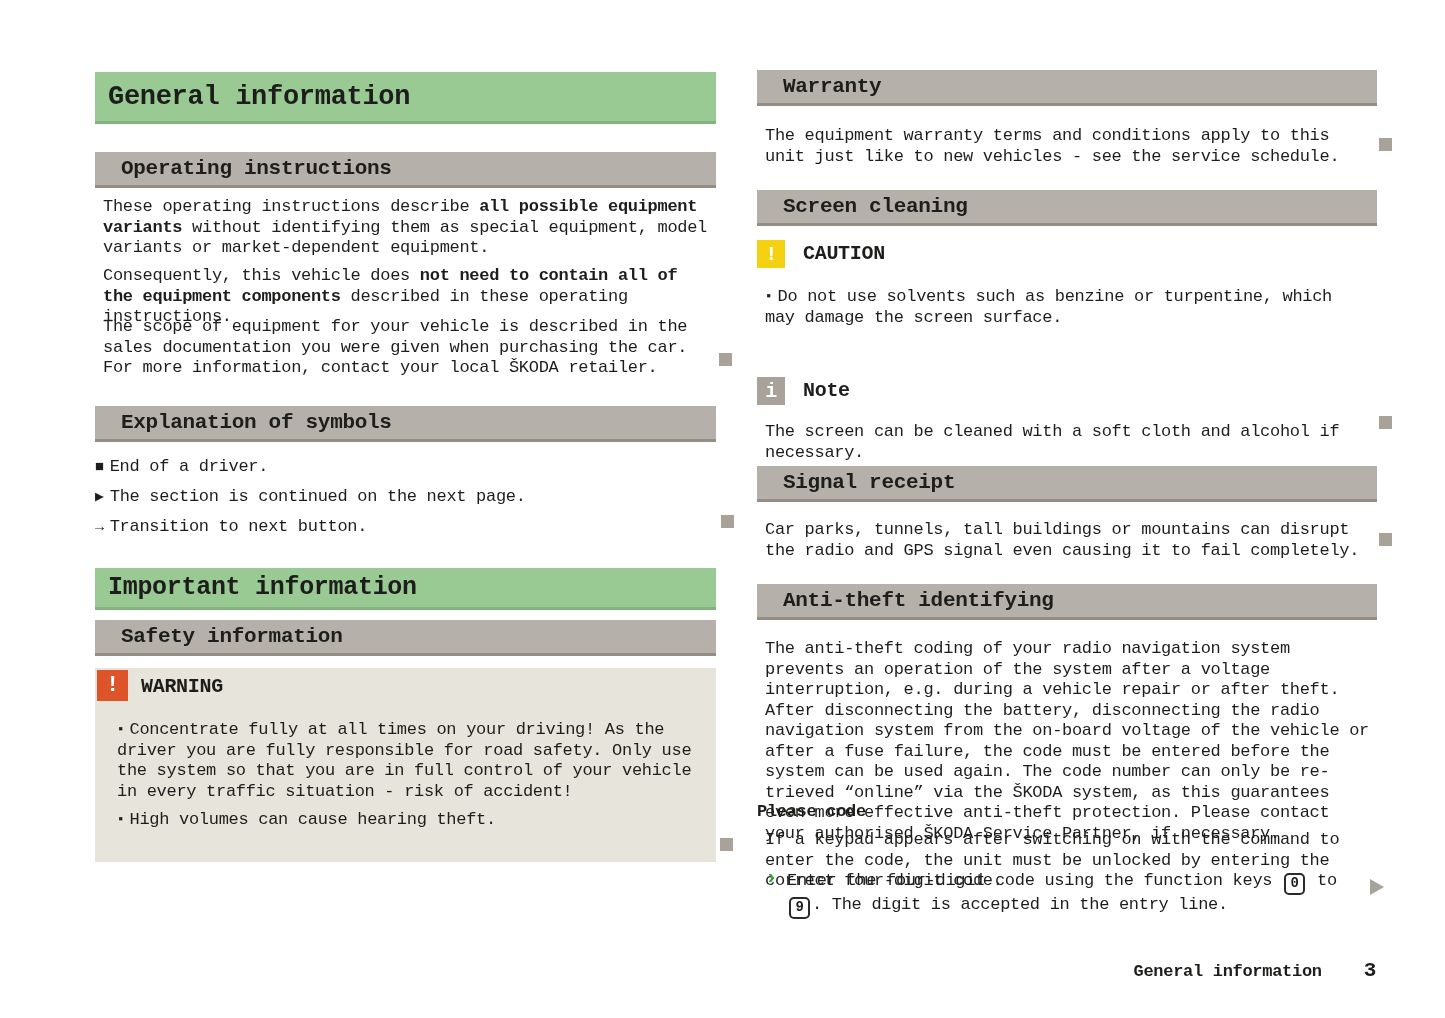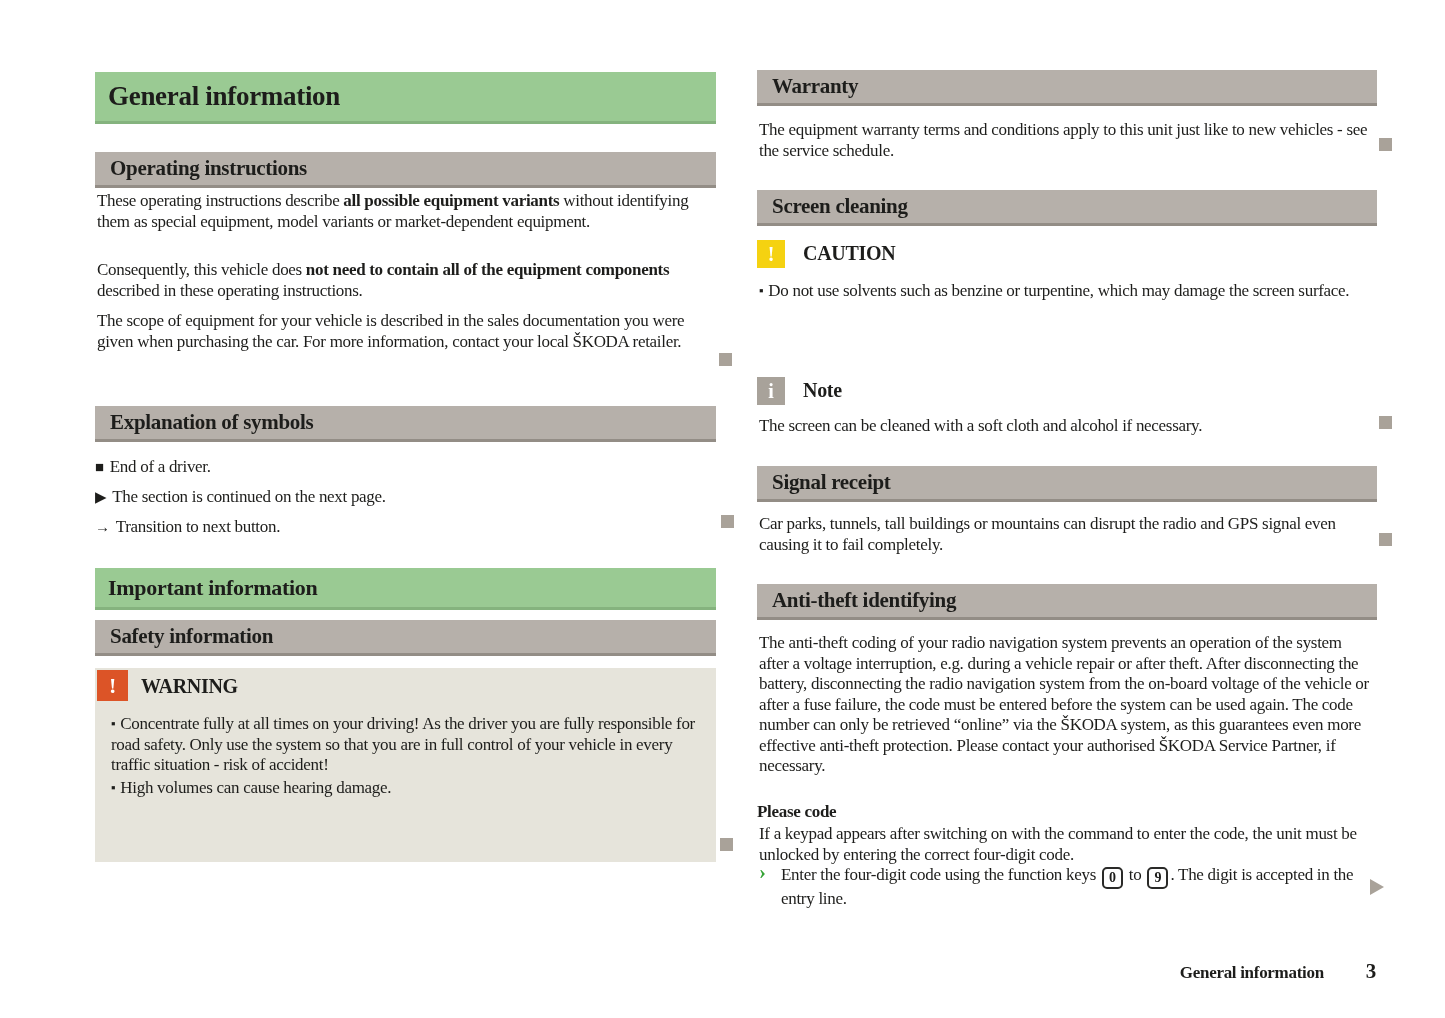--- a/index.html
+++ b/index.html
@@ -1,29 +1,29 @@
 <!DOCTYPE html>
 <html><head>
 <meta charset="utf-8">
 <style>
   html,body{margin:0;padding:0;background:#ffffff;}
   .page{position:relative;width:1445px;height:1018px;background:#ffffff;overflow:hidden;
-        font-family:Liberation Serif, serif;color:#1d1d1b;letter-spacing:-0.3px;}
+        font-family:Liberation Mono, monospace;color:#1d1d1b;letter-spacing:-0.3px;}
   .col{position:absolute;top:0;}
   .col-left{left:95px;width:621px;}
   .col-right{left:757px;width:620px;}
   .blk{position:absolute;left:0;right:0;}
   .greenbar{background:#9aca93;border-bottom:3px solid #85b37e;font-weight:bold;
             padding-left:13px;display:flex;align-items:center;box-sizing:border-box;}
   .chapter1{height:52px;font-size:27px;}
-  .chapter2{height:42px;font-size:22px;}
+  .chapter2{height:42px;font-size:25px;}
   .graybar{background:#b6b0aa;border-bottom:3px solid #938d86;font-weight:bold;
-           font-size:21px;height:36px;padding-left:15px;display:flex;align-items:center;
+           font-size:21px;height:36px;padding-left:26px;display:flex;align-items:center;
            box-sizing:border-box;}
-  p{margin:2px;font-size:17px;line-height:20.5px;hyphens:manual;}
+  p{margin:8px;font-size:17px;line-height:20.5px;hyphens:manual;}
   b{letter-spacing:-0.3px;}
   .symrow{font-size:17px;line-height:21px;}
   .symrow .symicon{margin-right:6px;font-size:15px;}
   .warnbox{background:#e6e4db;height:194px;box-sizing:border-box;}
   .alert-icon{position:absolute;width:31px;height:31px;display:flex;align-items:center;
               justify-content:center;color:#ffffff;font-weight:bold;font-size:22px;}
   .alert-icon.small{width:28px;height:28px;font-size:20px;}
   .orange{background:#dc5427;}
   .yellow{background:#f5d211;}
   .grayic{background:#a8a29a;}
@@ -89,21 +89,21 @@
       <span>Safety information</span>
     </div>
 
     <div class="blk warnbox" style="top:668px">
       <span class="alert-icon orange" style="left:2px;top:2px">
           <span>!</span>
         </span>
       <span class="alert-title" style="top:7px">WARNING</span>
       <div class="warn-items">
         <p><span class="blt">▪</span><span>Concentrate fully at all times on your driving! As the driver you are fully re­sponsible for road safety. Only use the system so that you are in full control of your vehicle in every traffic situation - risk of accident!</span></p>
-        <p><span class="blt">▪</span><span>High volumes can cause hearing damage.</span></p>
+        <p><span class="blt">▪</span><span>High volumes can cause hearing theft.</span></p>
       </div>
     </div>
   </div>
 
   <div class="col col-right">
     <div class="blk graybar" style="top:70px">
       <span>Warranty</span>
     </div>
     <div class="blk" style="top:118px">
       <p>The equipment warranty terms and conditions apply to this unit just like to new vehicles - see the service schedule.</p>

